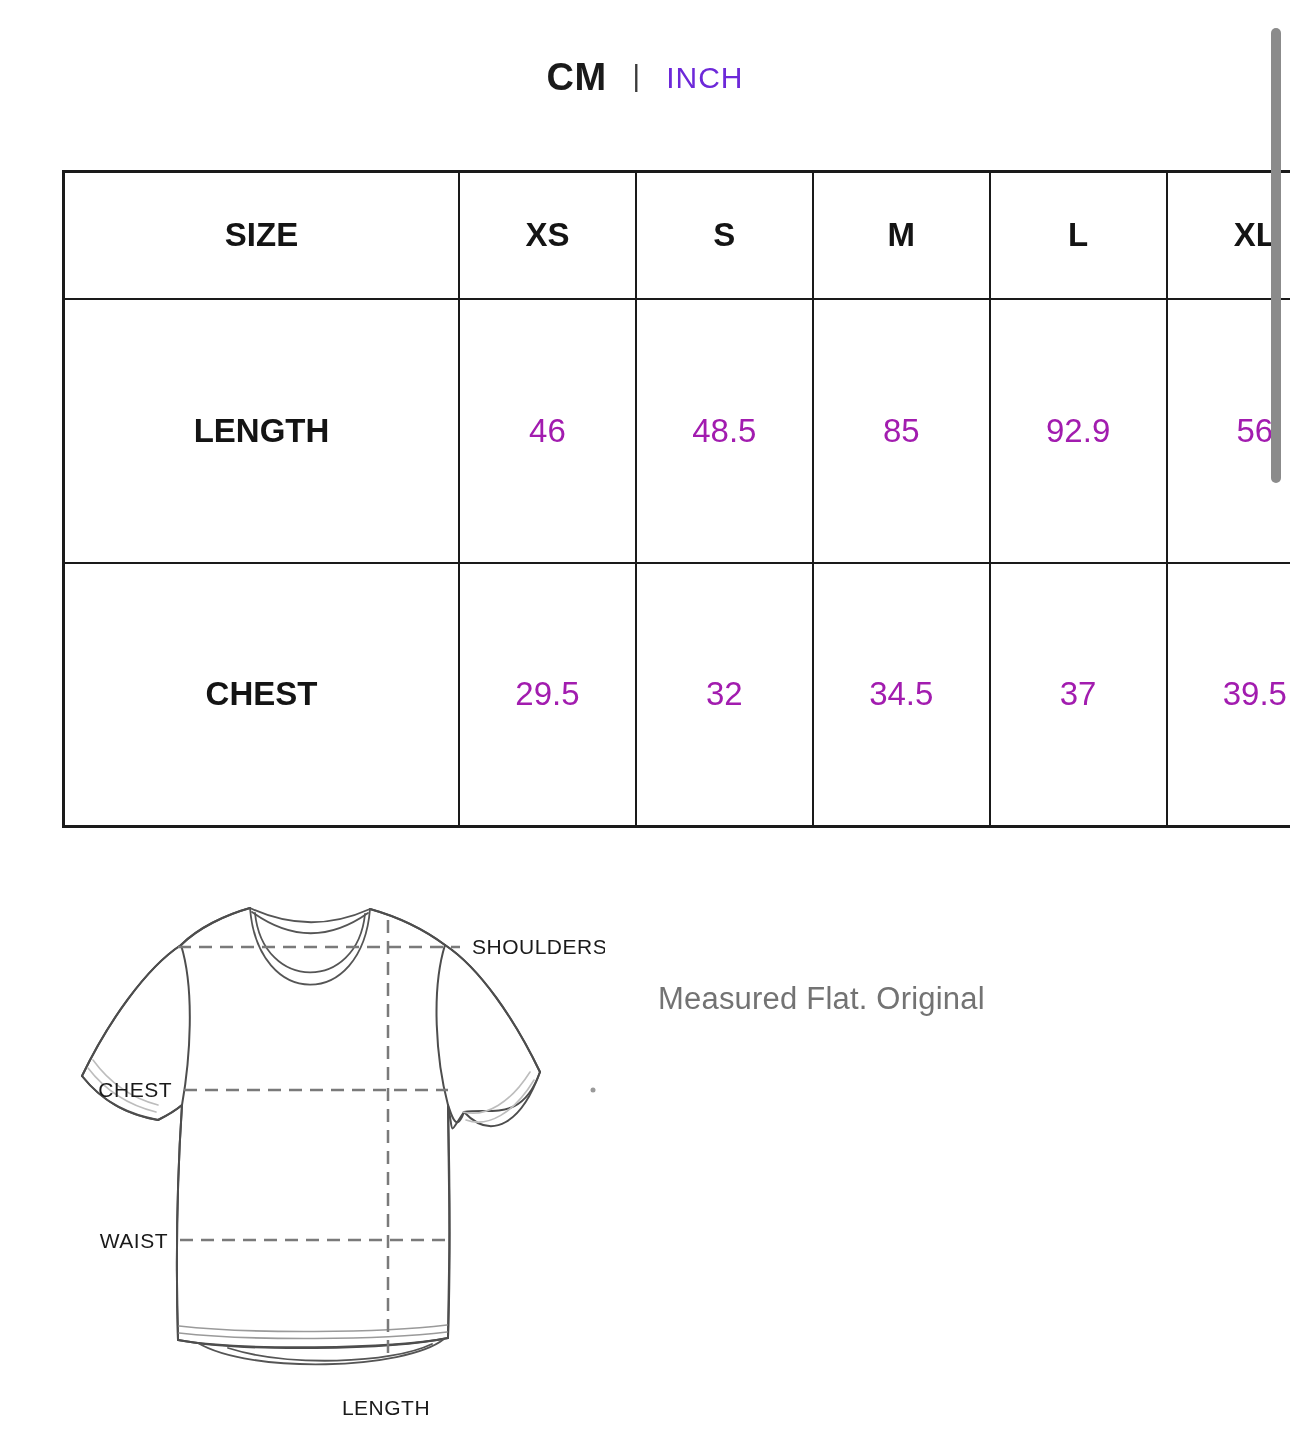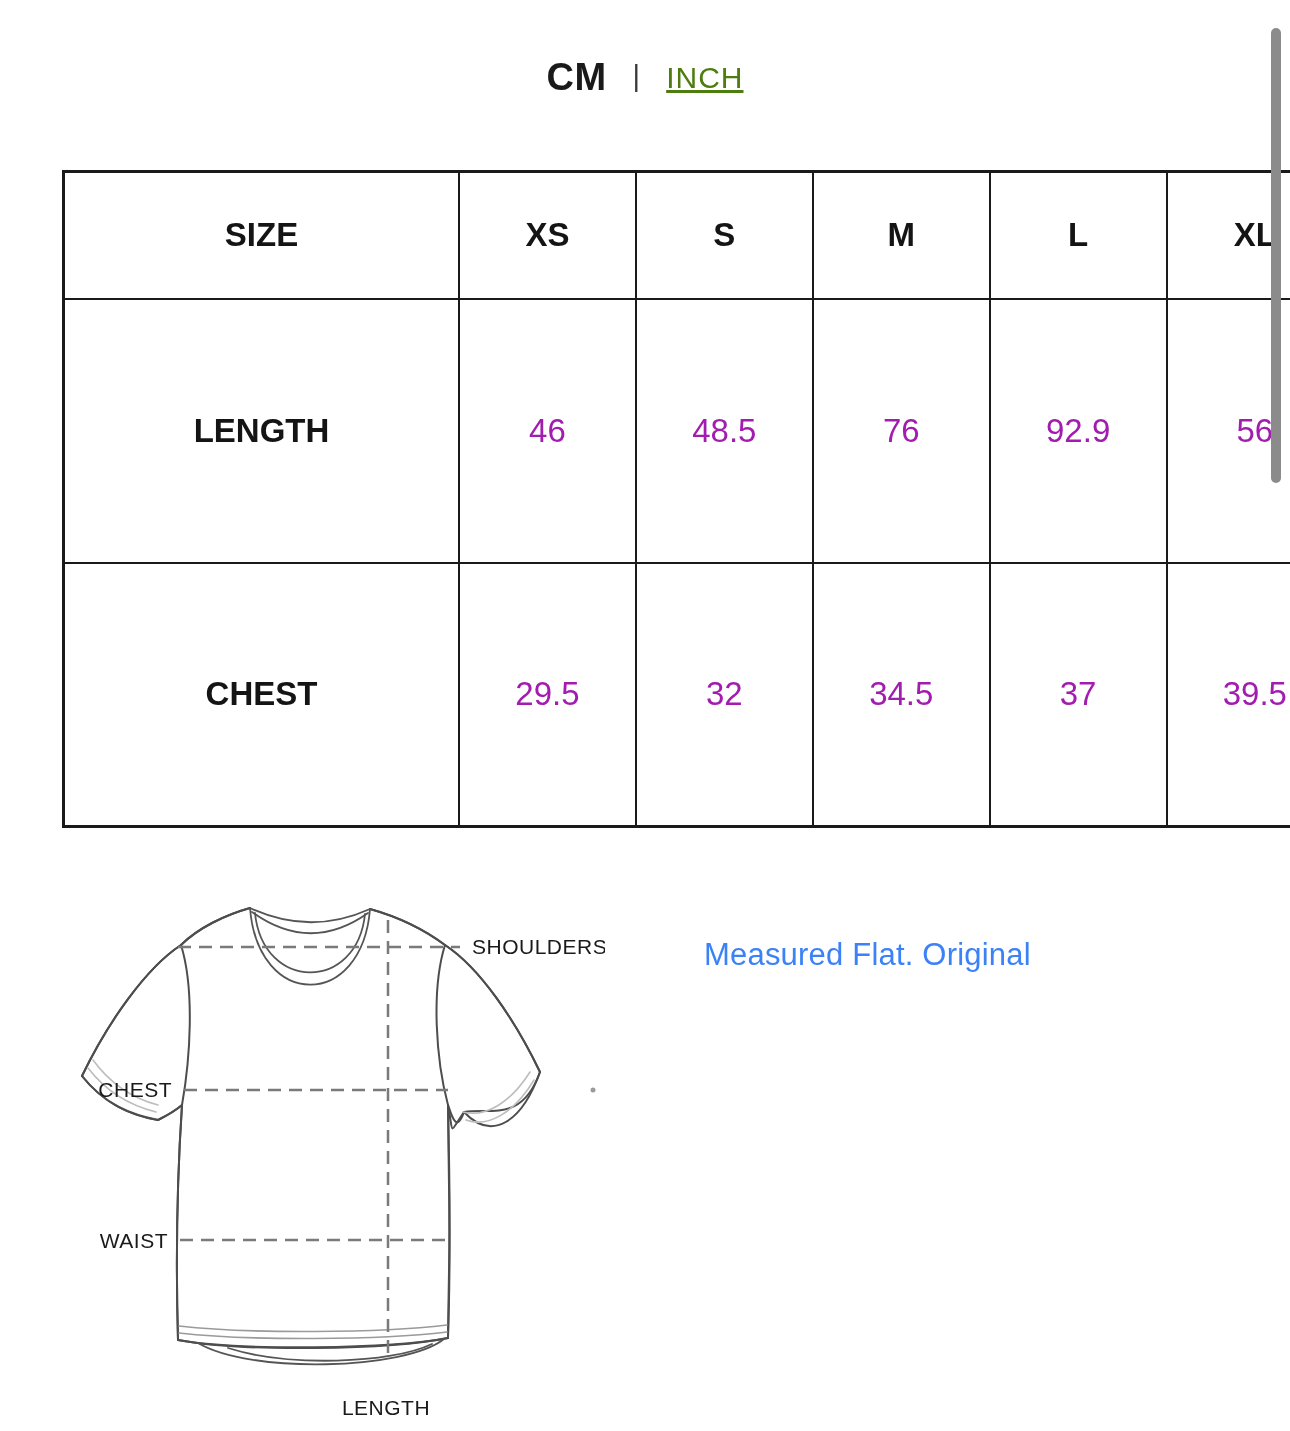--- a/index.html
+++ b/index.html
@@ -19,23 +19,22 @@
   }
   .unit-cm{
     font-size:38px;font-weight:800;letter-spacing:.5px;color:#1a1a1a;
     cursor:pointer;
   }
   .unit-sep{
     font-size:29px;font-weight:300;color:#3a3a3a;
     margin:0 26px;transform:translateY(-1px);
   }
   .unit-inch{
-    font-size:30px;font-weight:400;letter-spacing:1px;color:#4d7c0f;
+    font-size:30px;font-weight:400;letter-spacing:1px;color:#6d28d9;
     cursor:pointer;
-    text-decoration:underline;
   }
 
   
   .size-table{
     position:absolute;left:62px;top:170px;
     width:1283px;height:658px;
     border-collapse:collapse;table-layout:fixed;
     font-size:33px;
   }
   .size-table th,.size-table td{
@@ -46,24 +45,23 @@
   .size-table{border:3px solid #1a1a1a;}
   .size-table col.c-size{width:30.9%;}
   .size-table col.c-val{width:13.82%;}
   .size-table thead tr{height:127px;}
   .size-table tbody tr{height:132px;}
   .size-table th{font-weight:700;color:#141414;}
   .size-table td{font-weight:400;color:#a21caf;}
 
   
   .note{
-    position:absolute;left:658px;top:920px;
-    font-size:31px;line-height:70px;color:#3b82f6;
+    position:absolute;left:658px;top:964px;
+    font-size:31px;line-height:70px;color:#737373;
     letter-spacing:.2px;
-    margin-left:46px;
   }
 
   
   .diagram{
     position:absolute;left:60px;top:880px;
     width:545px;height:550px;
   }
   .diagram svg{display:block;width:100%;height:100%;}
   .outline{fill:none;stroke:#4d4d4d;stroke-width:2;stroke-linecap:round;stroke-linejoin:round;}
   .rib{fill:none;stroke:#555555;stroke-width:1.8;stroke-linecap:round;}
@@ -108,21 +106,21 @@
       <th>M</th>
       <th>L</th>
       <th>XL</th>
     </tr>
   </thead>
   <tbody>
     <tr>
       <th>LENGTH</th>
       <td>46</td>
       <td>48.5</td>
-      <td>76</td>
+      <td>85</td>
       <td>92.9</td>
       <td>56</td>
     </tr>
     <tr>
       <th>CHEST</th>
       <td>29.5</td>
       <td>32</td>
       <td>34.5</td>
       <td>37</td>
       <td>39.5</td>

